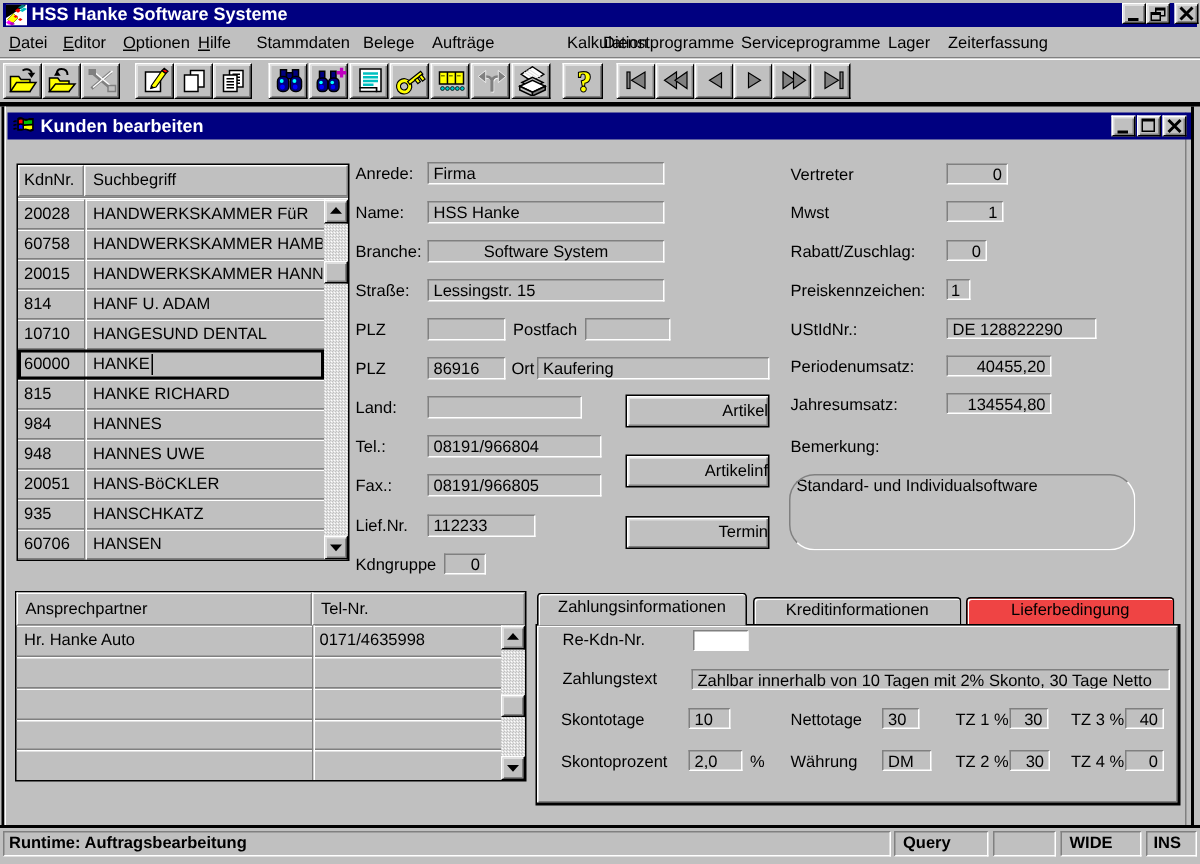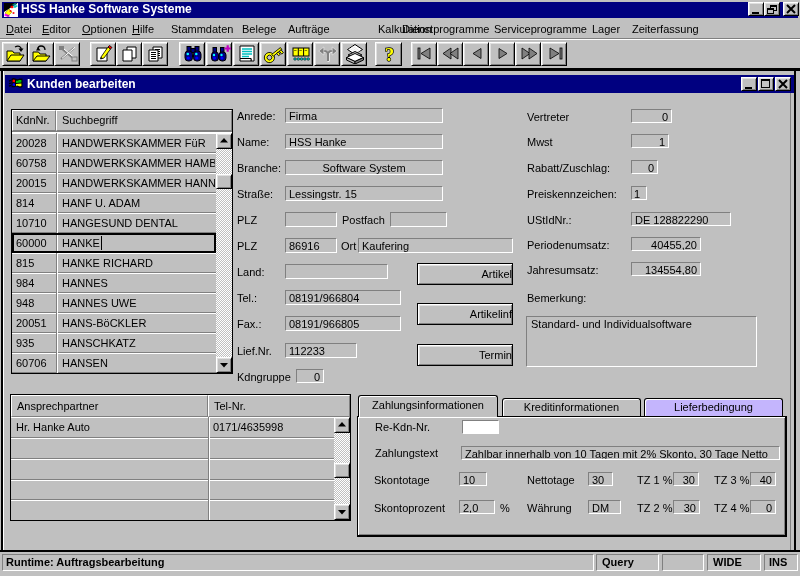--- a/index.html
+++ b/index.html
@@ -388,21 +388,21 @@
 <div class="fld" style="left:631px;top:160px;width:27px;height:14px;text-align:right;">0</div>
 <div class="lbl" style="left:527px;top:188px;">Preiskennzeichen:</div>
 <div class="fld" style="left:631px;top:186px;width:16px;height:14px;padding:0 2px;">1</div>
 <div class="lbl" style="left:527px;top:214px;">UStIdNr.:</div>
 <div class="fld" style="left:631px;top:212px;width:100px;height:14px;">DE 128822290</div>
 <div class="lbl" style="left:527px;top:239px;">Periodenumsatz:</div>
 <div class="fld" style="left:631px;top:237px;width:70px;height:14px;text-align:right;">40455,20</div>
 <div class="lbl" style="left:527px;top:264px;">Jahresumsatz:</div>
 <div class="fld" style="left:631px;top:262px;width:70px;height:14px;text-align:right;">134554,80</div>
 <div class="lbl" style="left:527px;top:292px;">Bemerkung:</div>
-<div class="fld" style="left:526px;top:316px;width:231px;height:51px;line-height:13px;padding:1px 4px;">Standard- und Individualsoftware</div>
+<div class="fld" style="left:526px;top:316px;width:231px;height:51px;line-height:13px;padding:1px 4px;border-radius:17px;">Standard- und Individualsoftware</div>
 <div class="abs" style="left:10px;top:394px;width:341px;height:127px;border:1px solid #000;background:#c0c0c0;">
 <div class="abs" style="left:0;top:0;width:197px;height:22px;border:1px solid;border-color:#fff #808080 #808080 #fff;line-height:20px;padding-left:5px;">Ansprechpartner</div>
 <div class="abs" style="left:197px;top:0;width:142px;height:22px;border:1px solid;border-color:#fff #808080 #808080 #fff;line-height:20px;padding-left:5px;">Tel-Nr.</div>
 <div class="abs" style="left:0;top:22px;width:339px;height:21px;border-bottom:1px solid #808080;box-shadow:inset 0 1px 0 #fff;">
 <span class="abs" style="left:5px;top:4px;">Hr. Hanke Auto</span>
         <span class="abs" style="left:202px;top:4px;">0171/4635998</span>
       </div>
 <div class="abs" style="left:0;top:43px;width:339px;height:21px;border-bottom:1px solid #808080;box-shadow:inset 0 1px 0 #fff;"></div>
 <div class="abs" style="left:0;top:64px;width:339px;height:21px;border-bottom:1px solid #808080;box-shadow:inset 0 1px 0 #fff;"></div>
 <div class="abs" style="left:0;top:85px;width:339px;height:20px;border-bottom:1px solid #808080;box-shadow:inset 0 1px 0 #fff;"></div>
@@ -418,21 +418,21 @@
 <div class="abs" style="left:0;top:87px;width:16px;height:16px;background:#c0c0c0;border:1px solid;border-color:#fff #000 #000 #fff;box-shadow:inset 1px 1px 0 #dfdfdf,inset -1px -1px 0 #808080;">
           <svg width="14" height="14" style="position:absolute;left:0;top:0">
             <polygon points="7,9.5 11,5 3,5" fill="#000"></polygon>
           </svg>
         </div>
 <div class="abs" style="left:0;top:46px;width:16px;height:15px;background:#c0c0c0;border:1px solid;border-color:#fff #000 #000 #fff;box-shadow:inset 1px 1px 0 #dfdfdf,inset -1px -1px 0 #808080;"></div>
 </div>
 </div>
 <div class="abs" style="left:357px;top:416px;width:430px;height:121px;border:1px solid #000;border-right-width:2px;border-bottom-width:2px;box-shadow:inset 1px 1px 0 #fff,inset -1px -1px 0 #808080;background:#c0c0c0;"></div>
 <div class="abs" style="left:502px;top:398px;width:139px;height:18px;background:#c0c0c0;border:1px solid #000;border-bottom:none;border-radius:3px 3px 0 0;box-shadow:inset 1px 1px 0 #fff;text-align:center;line-height:17px;">Kreditinformationen</div>
-<div class="abs" style="left:644px;top:398px;width:139px;height:18px;background:#c4b5fd;border:1px solid #000;border-bottom:none;border-radius:3px 3px 0 0;box-shadow:inset 1px 1px 0 #fff;text-align:center;line-height:17px;">Lieferbedingung</div>
+<div class="abs" style="left:644px;top:398px;width:139px;height:18px;background:#ef4444;border:1px solid #000;border-bottom:none;border-radius:3px 3px 0 0;box-shadow:inset 1px 1px 0 #fff;text-align:center;line-height:17px;">Lieferbedingung</div>
 <div class="abs" style="left:358px;top:395px;width:140px;height:22px;background:#c0c0c0;border:1px solid #000;border-bottom:none;border-radius:3px 3px 0 0;box-shadow:inset 1px 1px 0 #fff;text-align:center;line-height:19px;">Zahlungsinformationen</div>
 <div class="lbl" style="left:375px;top:421px;">Re-Kdn-Nr.</div>
 <div class="fld" style="left:462px;top:420px;width:37px;height:14px;background:#fff;"></div>
 <div class="lbl" style="left:375px;top:447px;">Zahlungstext</div>
 <div class="fld" style="left:461px;top:446px;width:319px;height:14px;">Zahlbar innerhalb von 10 Tagen mit 2% Skonto, 30 Tage Netto</div>
 <div class="lbl" style="left:374px;top:474px;">Skontotage</div>
 <div class="fld" style="left:459px;top:472px;width:28px;height:14px;">10</div>
 <div class="lbl" style="left:527px;top:474px;">Nettotage</div>
 <div class="fld" style="left:588px;top:472px;width:25px;height:14px;">30</div>
 <div class="lbl" style="left:637px;top:474px;">TZ 1 %</div>

